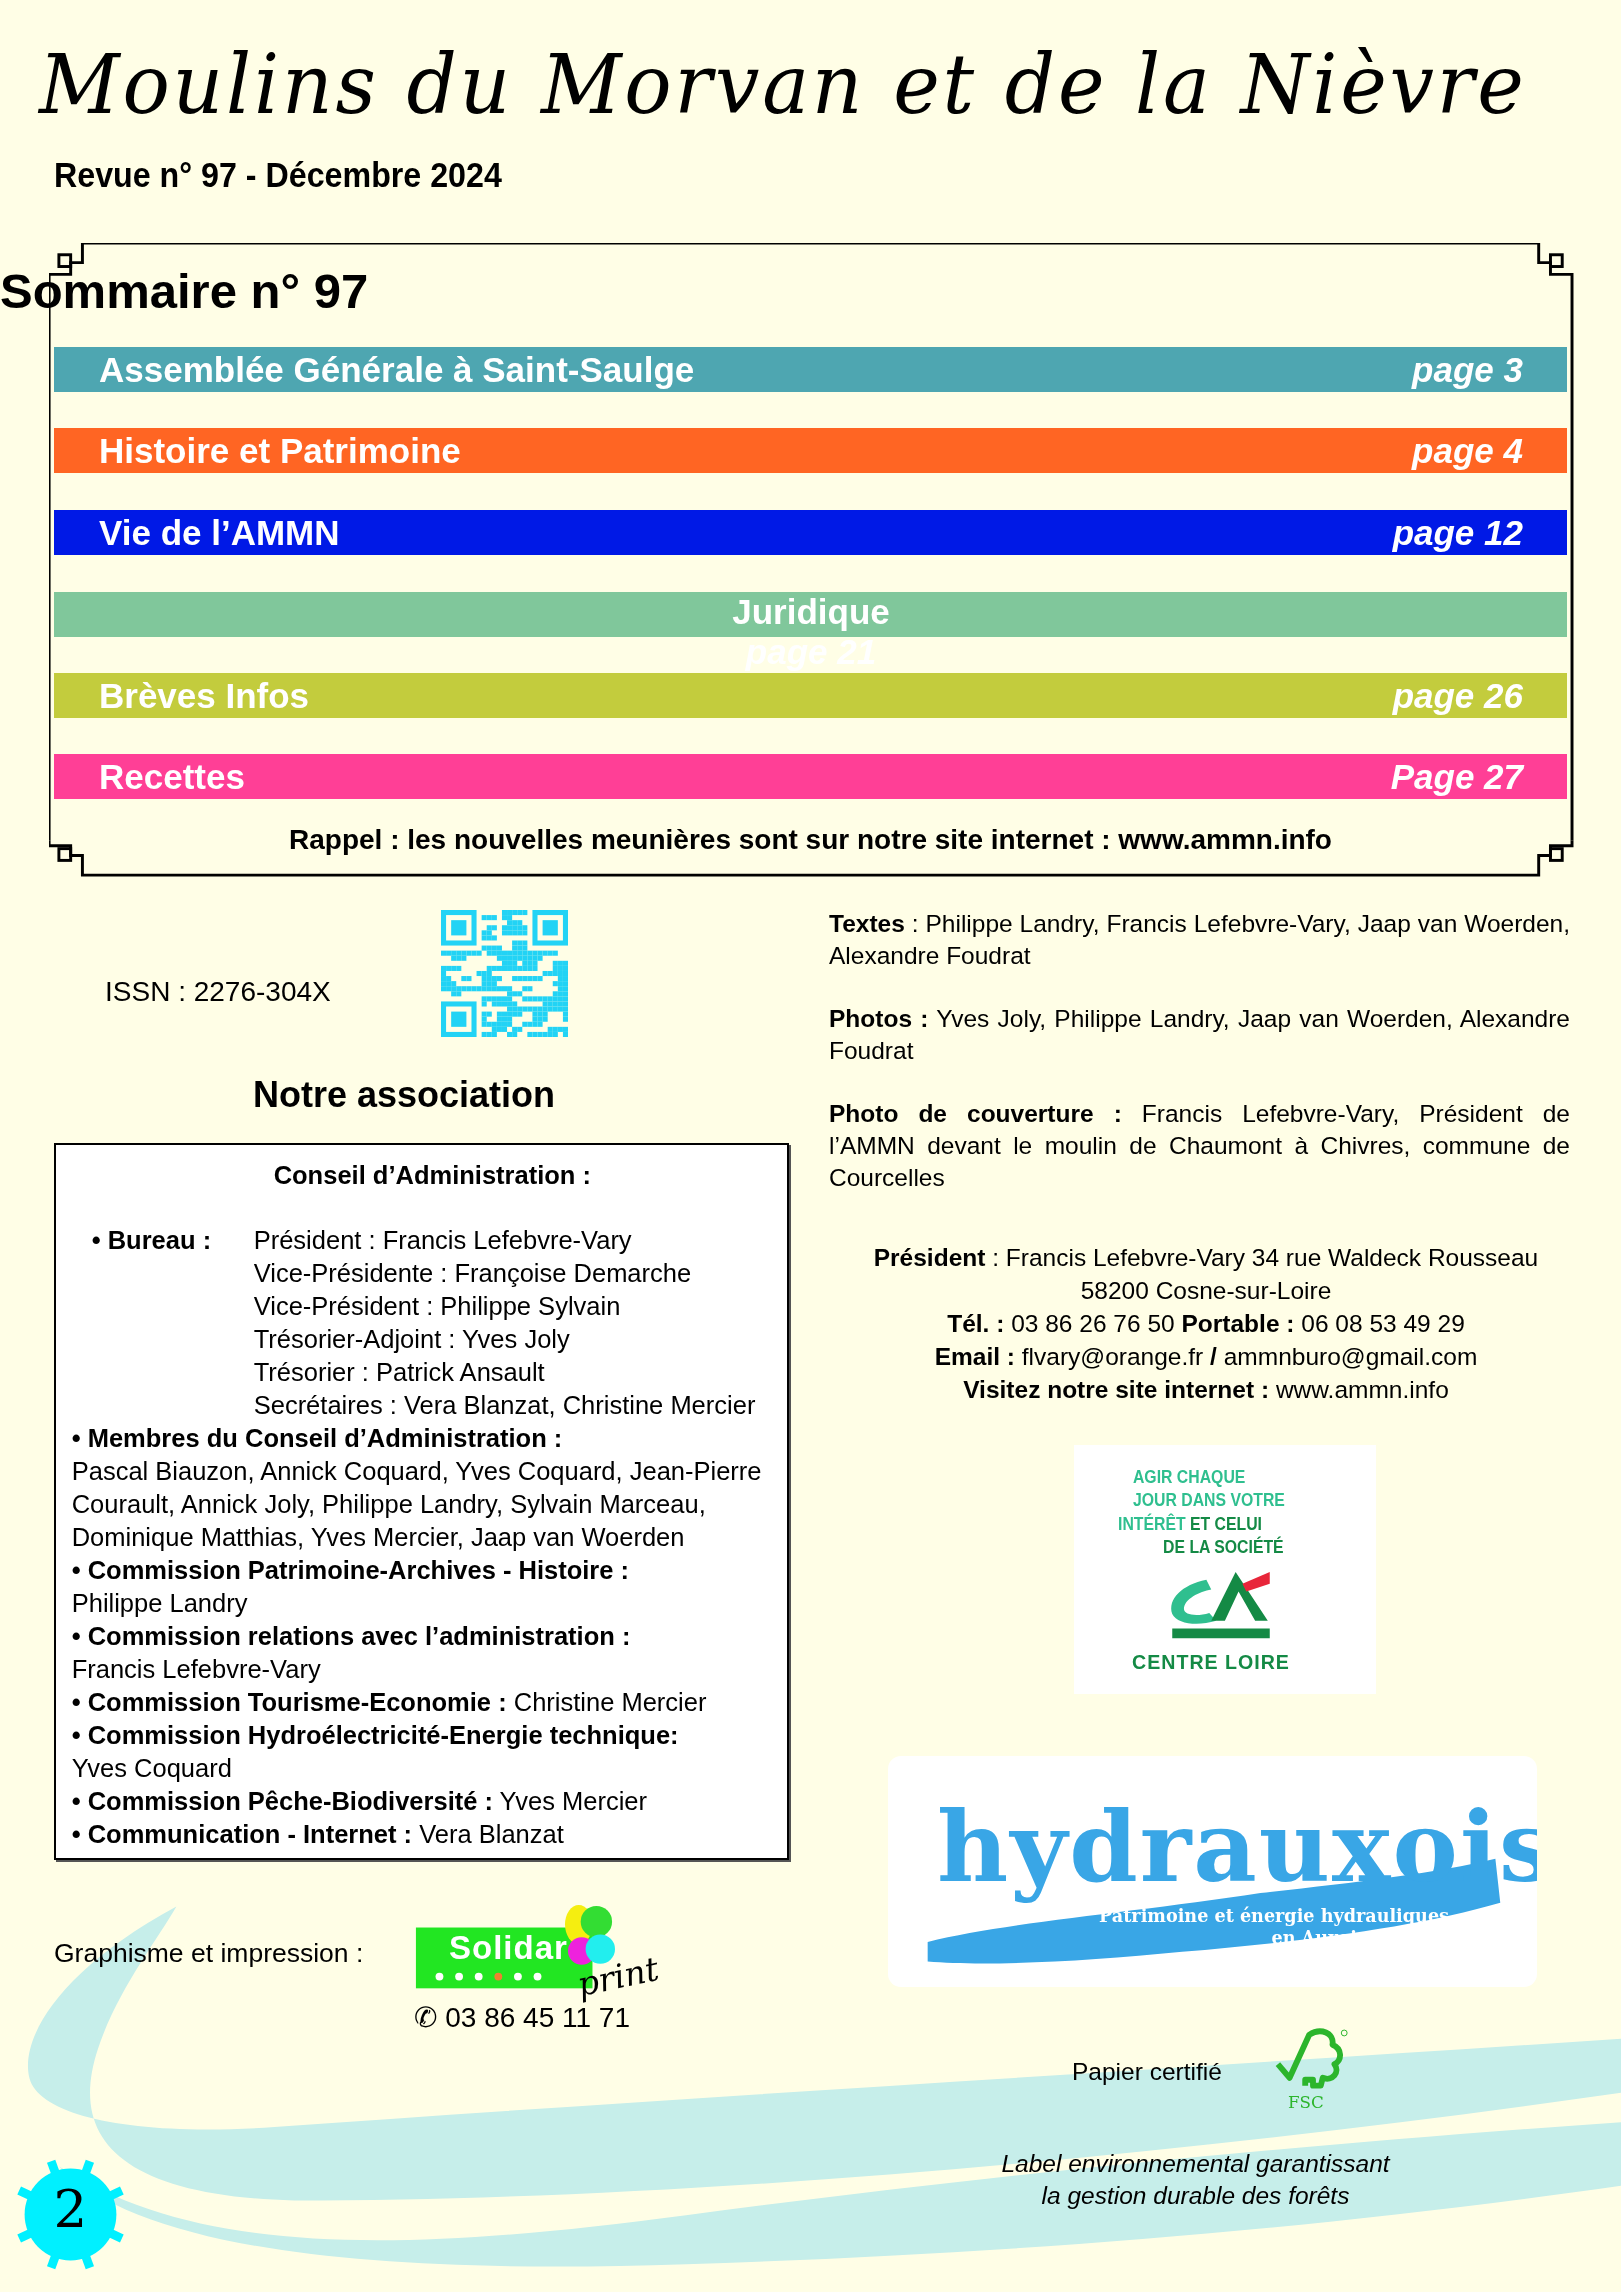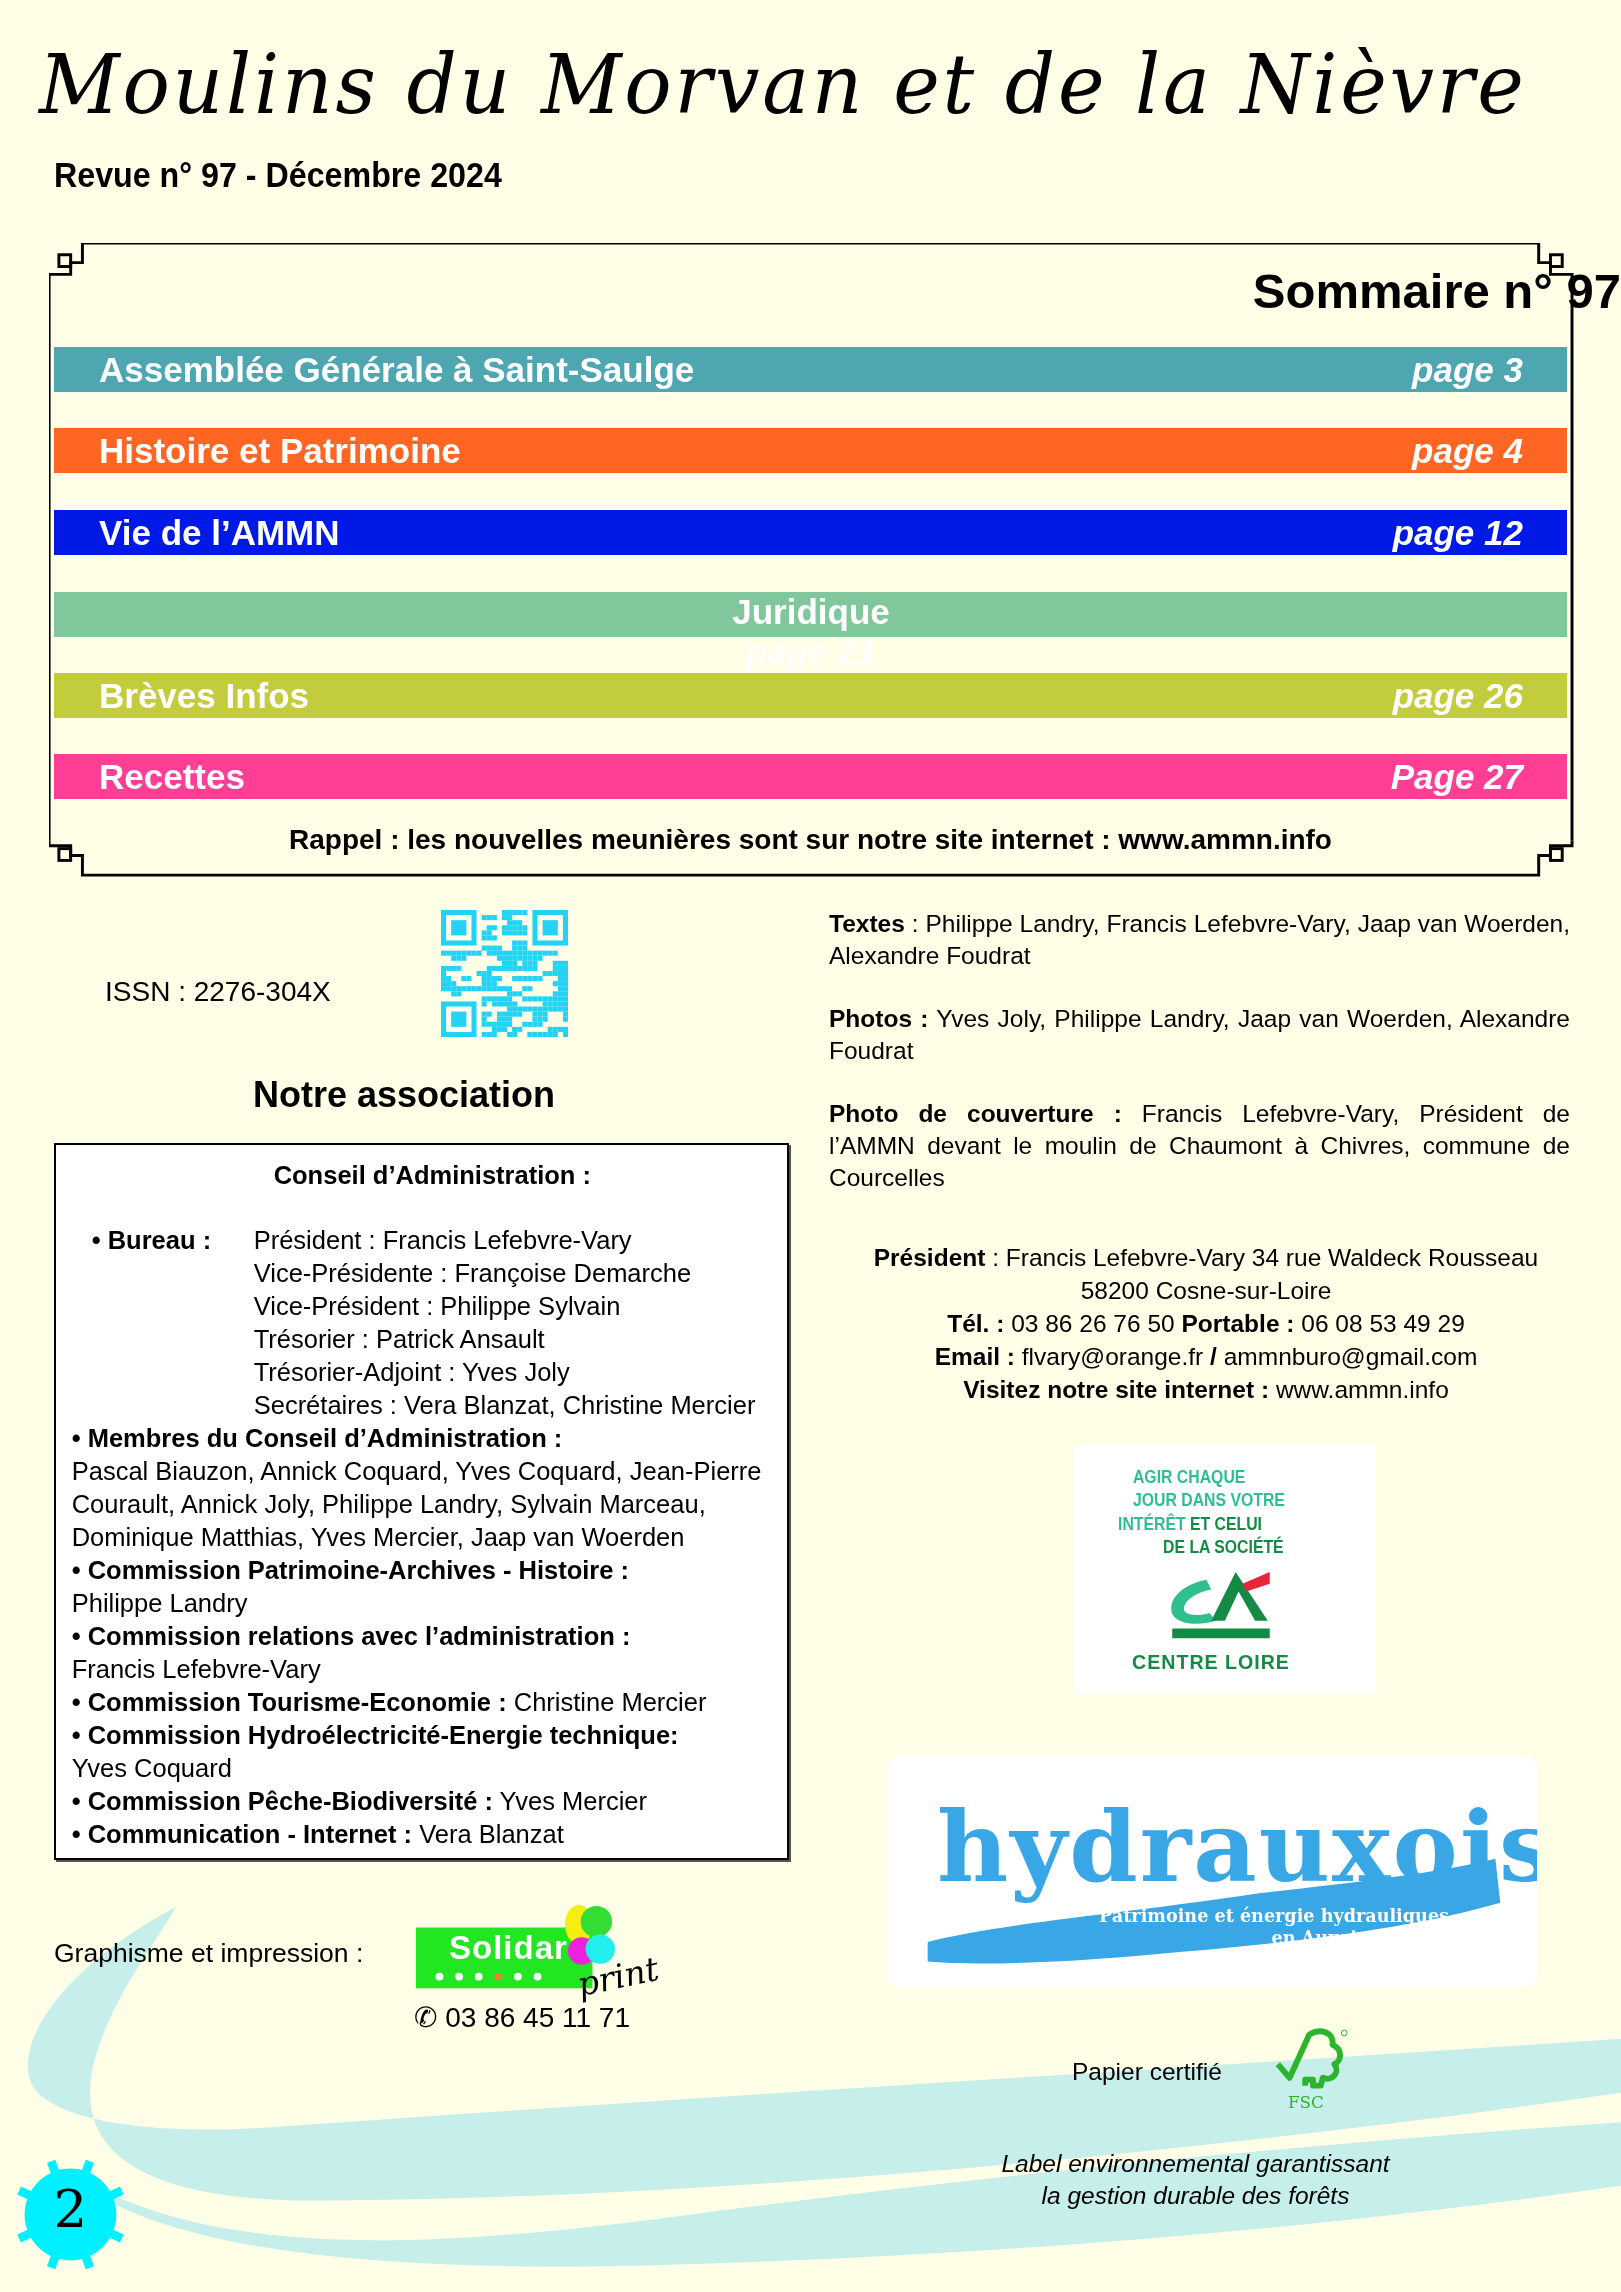--- a/index.html
+++ b/index.html
@@ -20,21 +20,21 @@
   }
   #issue-line {
     position: absolute; left: 54px; top: 155px; font-size: 35px; font-weight: bold;
     transform: scaleX(0.92); transform-origin: left top;
   }
 
   
   #summary-frame { position: absolute; left: 49px; top: 243px; width: 1529px; height: 637px; }
   #summary-frame svg { position: absolute; left: 0; top: 0; }
   #summary-title {
-    position: absolute; left: 0; width: 1621px; top: 263px; text-align: right;
+    position: absolute; left: 0; width: 1621px; top: 263px; text-align: left;
     font-size: 49px; font-weight: bold;
   }
   .toc-row {
     position: absolute; left: 54px; width: 1513px; height: 45px;
     display: flex; align-items: center; justify-content: space-between;
     color: #fff; font-weight: bold; font-size: 35px; box-sizing: border-box;
     padding: 0 44px 0 45px;
   }
   .toc-row .toc-page { font-style: italic; }
   #rappel {
@@ -418,22 +418,22 @@
   <div id="assoc-title">Notre association</div>
 
   <div id="council-box">
     <div id="council-title">Conseil d’Administration :</div>
     <div class="bureau">
       <span class="bureau-label">• Bureau :</span>
       <div class="bureau-list" id="bureau-list">
           <div>Président : Francis Lefebvre-Vary</div>
           <div>Vice-Présidente : Françoise Demarche</div>
           <div>Vice-Président : Philippe Sylvain</div>
+          <div>Trésorier-Adjoint : Yves Joly</div>
           <div>Trésorier : Patrick Ansault</div>
-          <div>Trésorier-Adjoint : Yves Joly</div>
           <div>Secrétaires : Vera Blanzat, Christine Mercier</div>
         </div>
     </div>
     <div class="b">• Membres du Conseil d’Administration :</div>
     <div>Pascal Biauzon, Annick Coquard, Yves Coquard, Jean-Pierre Courault, Annick Joly, Philippe Landry, Sylvain Marceau, Dominique Matthias, Yves Mercier, Jaap van Woerden</div>
     <div id="commissions">
         <div><span class="b">• Commission Patrimoine-Archives - Histoire :</span><div>Philippe Landry</div></div>
         <div><span class="b">• Commission relations avec l’administration :</span><div>Francis Lefebvre-Vary</div></div>
         <div><span class="b">• Commission Tourisme-Economie :</span> <span>Christine Mercier</span></div>
         <div><span class="b">• Commission Hydroélectricité-Energie technique:</span><div>Yves Coquard</div></div>

